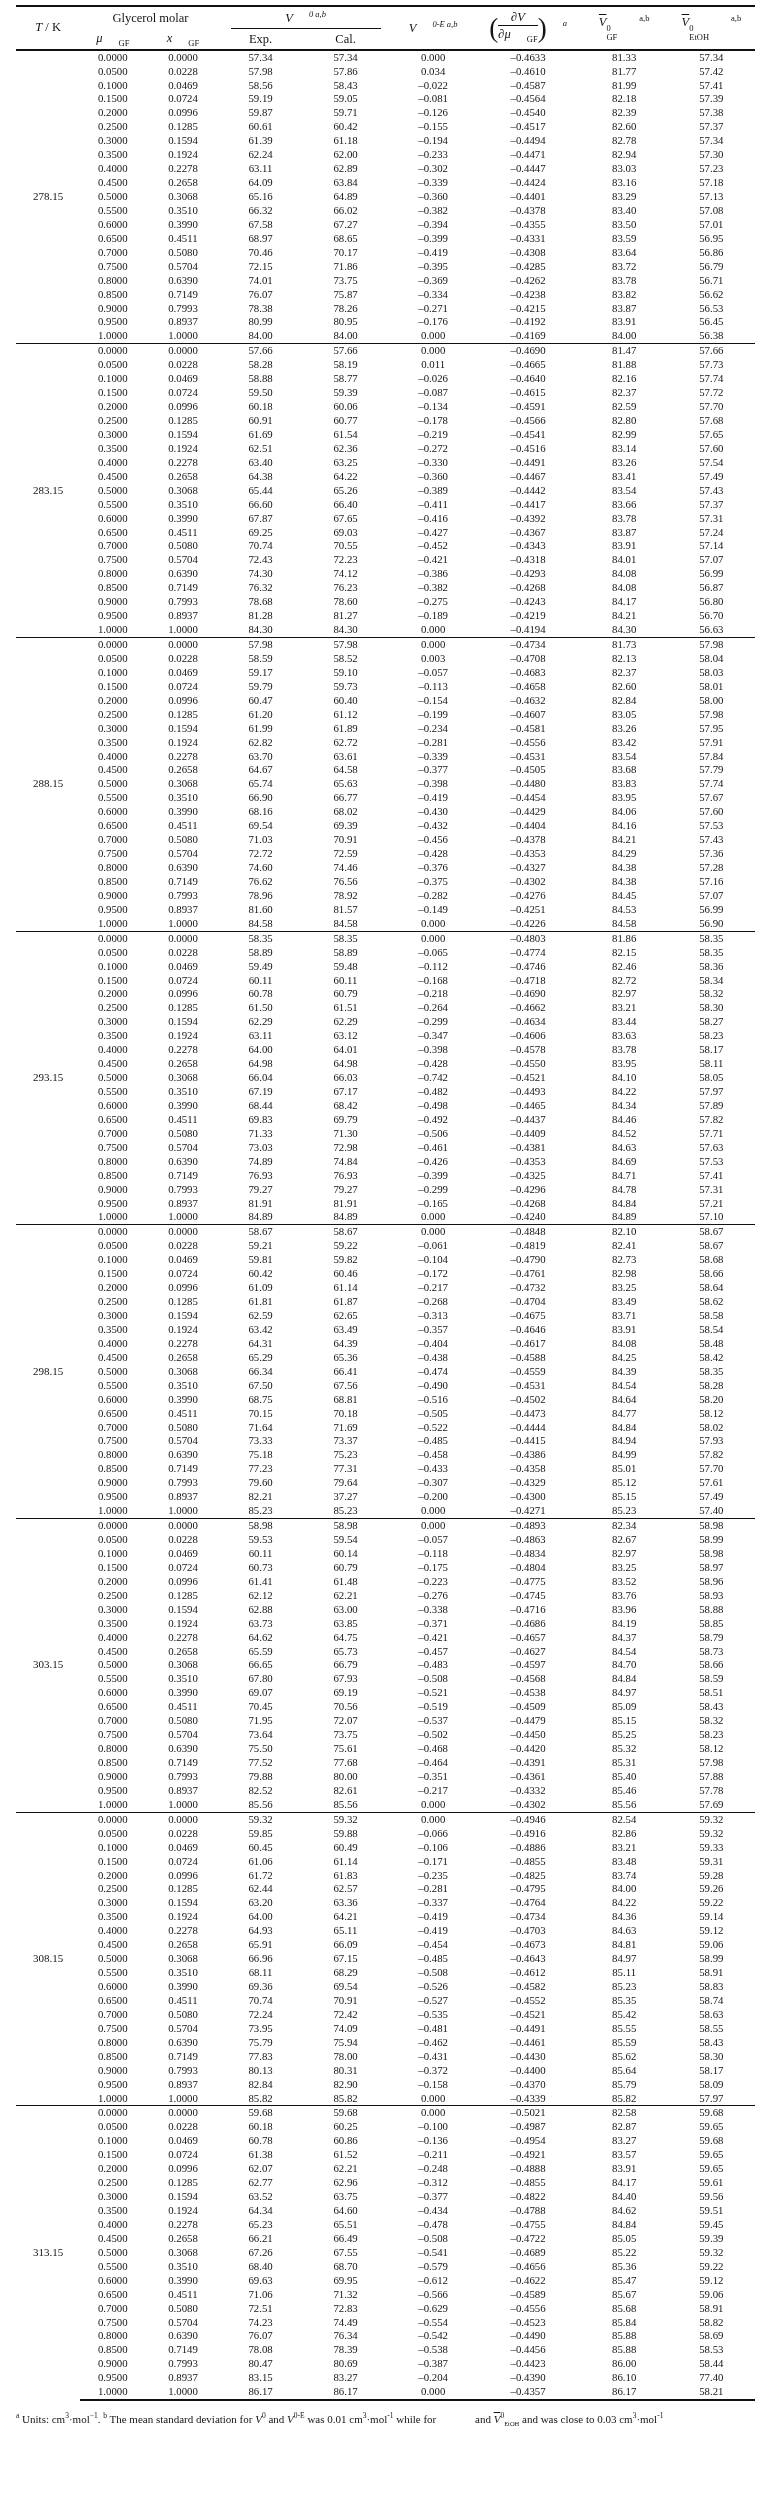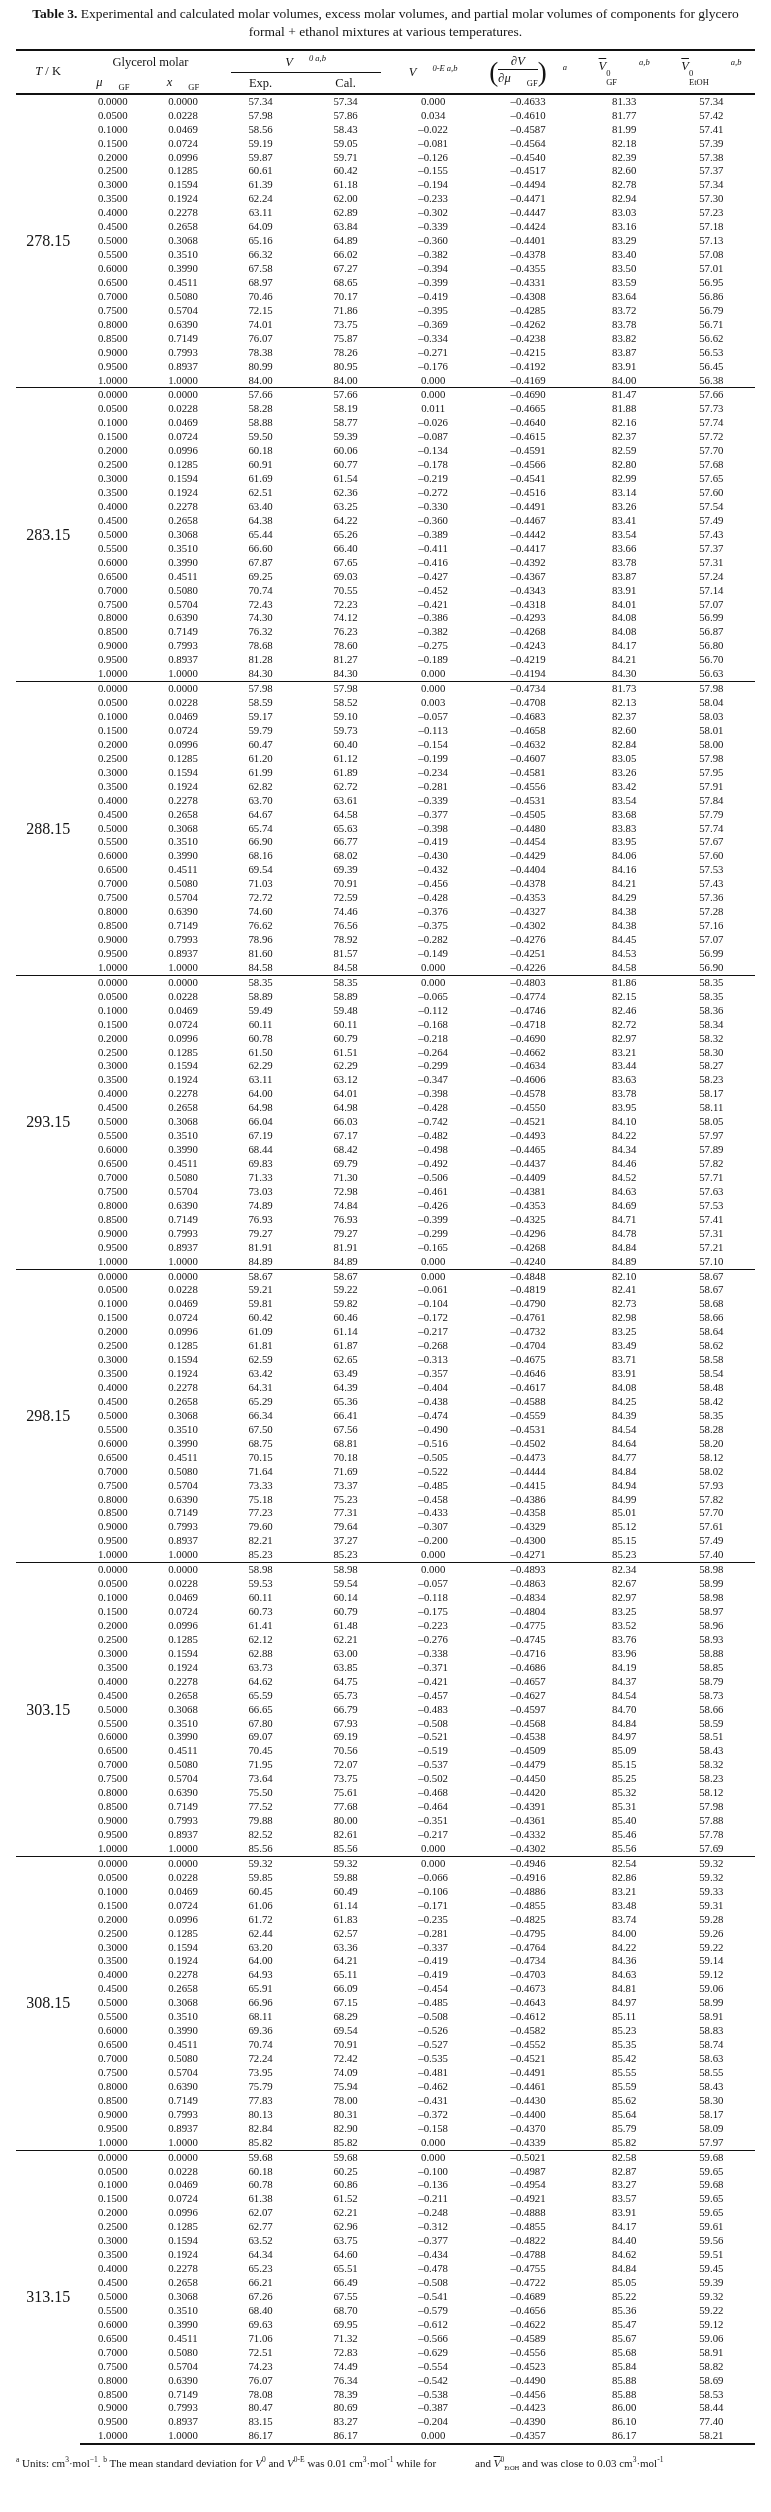--- a/index.html
+++ b/index.html
@@ -8,43 +8,42 @@
   .title{text-align:center;font-size:13.5px;line-height:1.3;margin:0 14px 9px 14px;}
   .title b{font-weight:bold;}
   table{border-collapse:collapse;width:739px;margin:0 16px;table-layout:fixed;}
   thead th{font-weight:normal;font-size:12.5px;text-align:center;vertical-align:middle;padding:1px 0;}
   thead tr.r1 th{border-top:2px solid #111;}
   thead th.rs, thead tr.r2 th{border-bottom:2.2px solid #111;}
   th .ul{display:block;border-bottom:1px solid #111;padding:1px 0 2px 0;margin:0 10px;}
   td{font-size:10.8px;text-align:center;padding:0;height:13.95px;line-height:13.9px;white-space:nowrap;}
   tr.block-start td{border-top:1px solid #111;}
   tr.last-row td{border-bottom:2.2px solid #111;}
-  td.temp{font-size:16px;vertical-align:middle;}
+  td.temp{font-size:11px;vertical-align:middle;}
   sup,sub{font-size:8px;}
   thead sup, thead sub{font-size:8.5px;margin-left:16px;}
   i.v{font-style:italic;}
   .ovl{font-style:italic;text-decoration:overline;}
   .stack{display:inline-flex;flex-direction:column;font-size:8.5px;line-height:9px;vertical-align:-5px;text-align:left;}
   .stack .s0{font-style:normal;}
   .frac{display:inline-flex;flex-direction:column;vertical-align:middle;font-size:12.5px;line-height:14px;}
   .frac .num{border-bottom:1px solid #111;padding:0 3px 1px 3px;}
   .frac .den{padding-top:1px;}
   .paren{font-size:27px;font-weight:100;vertical-align:middle;line-height:28px;}
-  .abgap{margin-left:22px;font-style:italic;}
+  .abgap{margin-left:22px;}
   .footnote{font-size:11px;margin:10px 14px 8px 16px;line-height:1.3;white-space:nowrap;}
   .footnote sup{font-size:7.5px;}
   .footnote sub{font-size:6.5px;}
   .gap{display:inline-block;}
 </style>
 </head>
 <body>
 
 <div class="page">
 
-  <div class="title"><b>Table 3.</b><span> Experimental and calculated molar volumes, excess molar volumes, and partial molar volumes of components for glycero formal + ethanol mixtures at various temperatures.</span></div>
 
   <table>
     <colgroup>
       <col style="width:8.7%">
         <col style="width:8.8%">
         <col style="width:10.2%">
       <col style="width:10.8%">
         <col style="width:12.2%">
         <col style="width:11.5%">
       <col style="width:14.2%">

